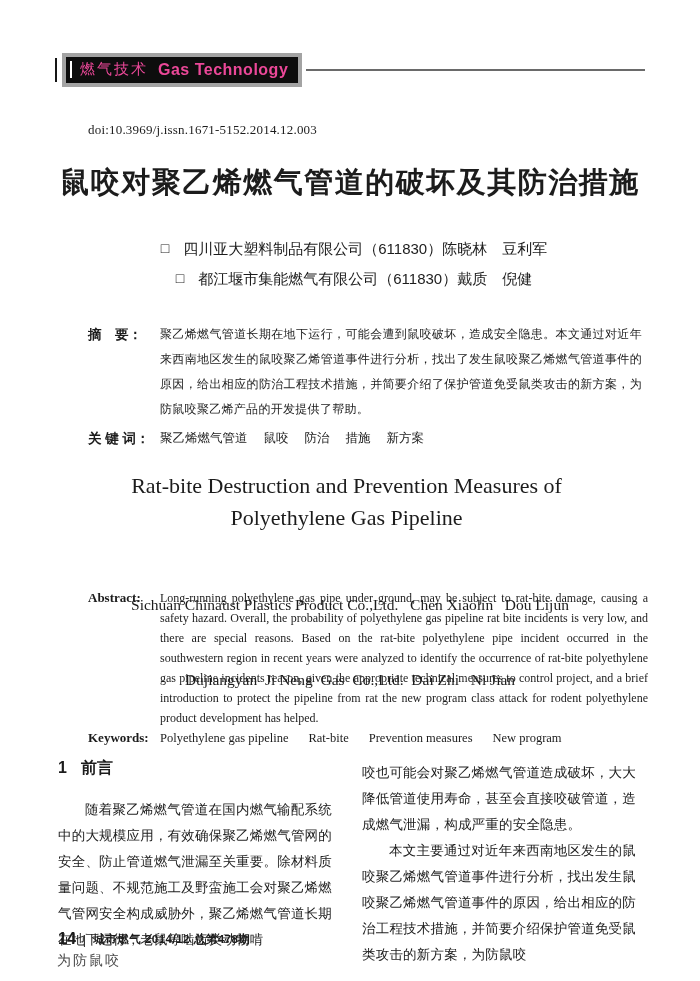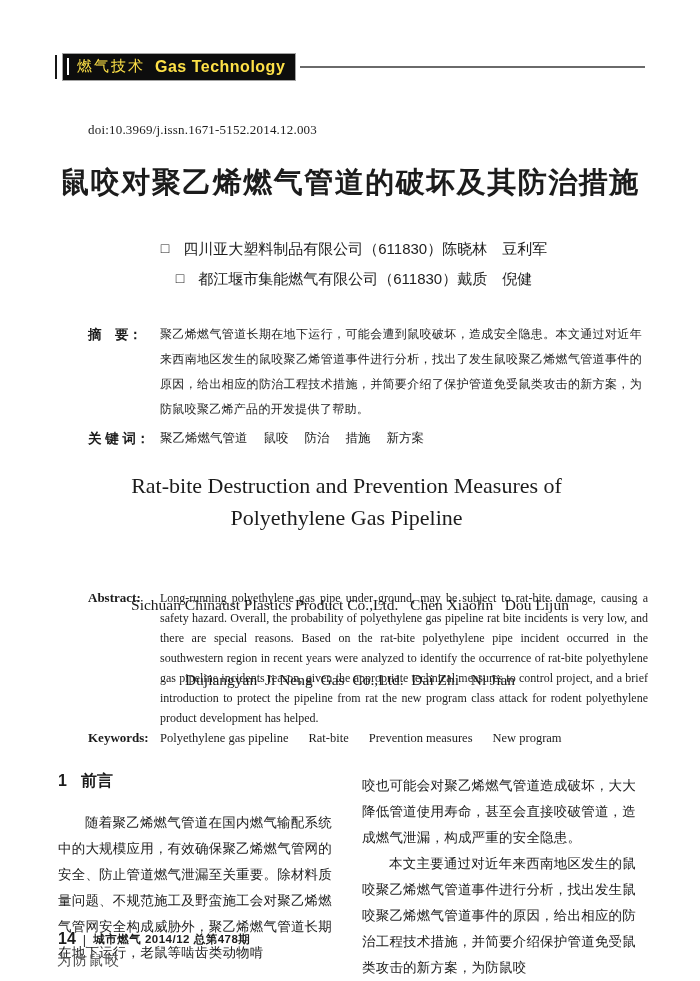--- a/index.html
+++ b/index.html
@@ -6,23 +6,23 @@
   .page{
     position:relative;width:700px;height:981px;margin:0 auto;
     background:#ffffff;overflow:hidden;
     font-family:"Liberation Serif","DejaVu Serif",serif;
     color:#1c1c1c;
   }
   
   .header{position:absolute;top:53px;left:55px;right:55px;display:flex;align-items:center;}
   .header .tick{width:2px;height:24px;background:#161616;margin-right:5px;flex-shrink:0;}
   .badge{
-    background:#0d0d0d;color:#fde047;display:flex;align-items:center;
+    background:#0d0d0d;color:#ec4899;display:flex;align-items:center;
     padding:2px 10px 3px 4px;height:21px;box-sizing:content-box;
-    border:1px solid #a3a3a3;
+    border:4px solid #a3a3a3;
   }
   .badge .inner-bar{width:2px;height:17px;background:#ffffff;margin-right:8px;}
   .badge-cn{font-family:"Liberation Sans","DejaVu Sans",sans-serif;font-size:15px;letter-spacing:2px;}
   .badge-en{font-family:Liberation Sans, sans-serif;font-weight:bold;font-size:16px;margin-left:10px;letter-spacing:0.5px;}
   .header .rule{flex:1;height:2px;background:#6a6a6a;margin-left:4px;}
   
   .doi{position:absolute;top:122px;left:88px;font-size:13px;letter-spacing:0.2px;}
   
   .title-cn{
     position:absolute;top:163px;left:40px;right:40px;margin:0;text-align:center;
@@ -49,21 +49,21 @@
   .authors-en{position:absolute;top:542px;left:40px;right:40px;text-align:center;
     font-size:15.5px;line-height:25px;white-space:pre-wrap;}
   
   .abs-en{position:absolute;top:588px;left:88px;right:52px;}
   .abs-label-en{width:72px;flex-shrink:0;font-weight:bold;font-size:13px;line-height:20px;}
   .abs-text-en{flex:1;font-size:12px;line-height:20px;text-align:justify;}
   .kw-en{}
   .kw-items-en{flex:1;font-size:12.5px;line-height:20px;}
   .kw-items-en span{margin-right:20px;}
   
-  .body-cols{position:absolute;top:758px;left:58px;right:64px;display:flex;gap:30px;margin-top:13px;}
+  .body-cols{position:absolute;top:758px;left:58px;right:64px;display:flex;gap:30px;}
   .col{flex:1;min-width:0;}
   .sec-head{
     font-family:"Liberation Sans","DejaVu Sans",sans-serif;font-weight:bold;
     font-size:16px;margin:0 0 18px 0;
   }
   .sec-head .sec-num{margin-right:14px;}
   .col p{margin:0;font-size:13.5px;line-height:26px;text-align:justify;letter-spacing:0.2px;}
   .col p.indent{text-indent:2em;}
   .col-right{padding-top:2px;}
   

